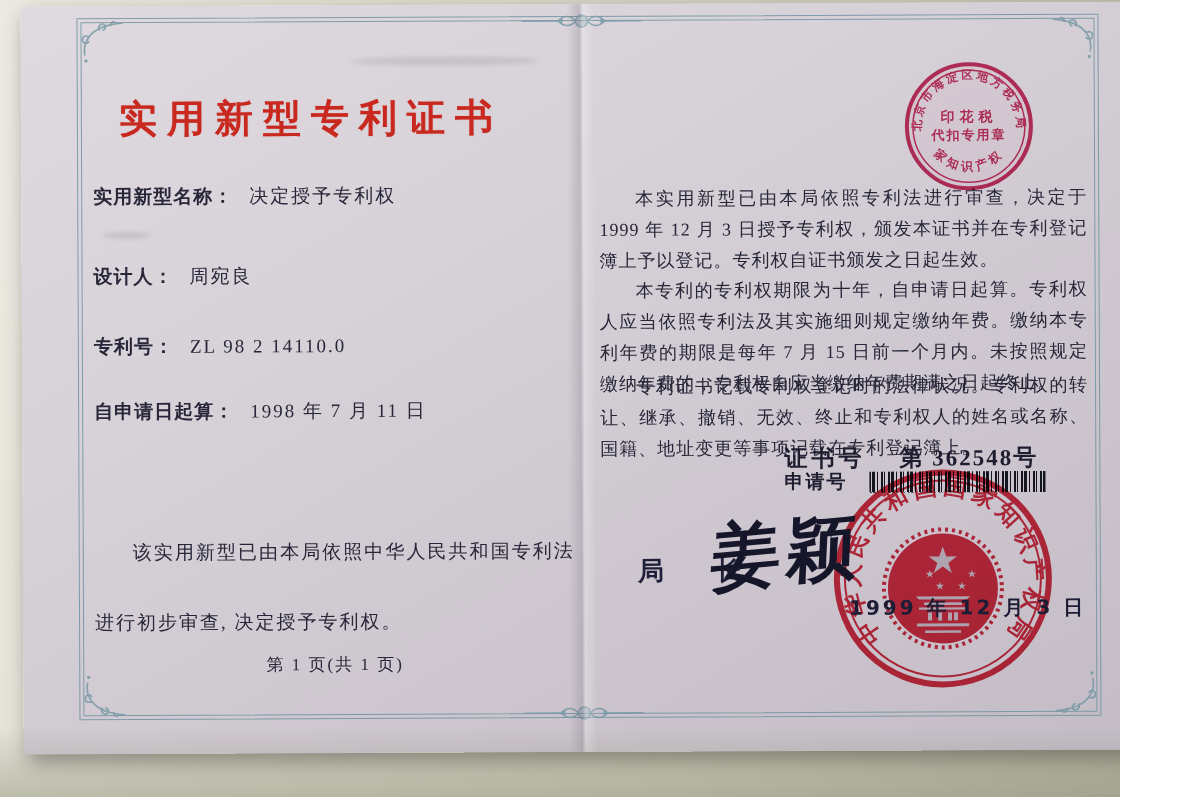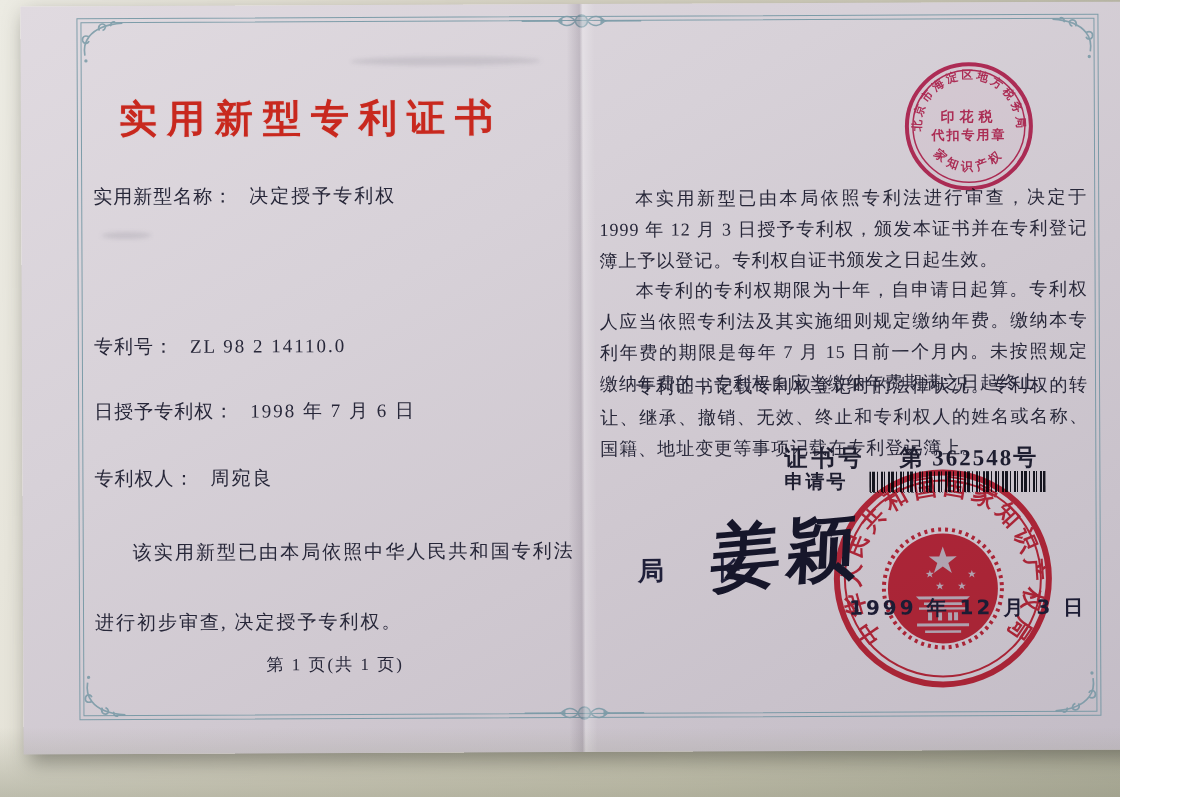--- a/index.html
+++ b/index.html
@@ -38,21 +38,21 @@
   .smudge{position:absolute;background:rgba(80,75,95,0.14);filter:blur(2px);border-radius:50%;}
   .smudge.s1{left:330px;top:52px;width:190px;height:9px;}
   .smudge.s2{left:80px;top:226px;width:50px;height:7px;}
 
   .title{
     position:absolute;left:85px;top:88px;width:410px;margin:0;
     text-align:center;font-size:38px;font-weight:bold;color:#c8281e;
     letter-spacing:10px;text-shadow:0 0 1px rgba(200,40,30,.45);
   }
   .field{position:absolute;left:72px;font-size:19px;color:#272739;white-space:nowrap;}
-  .field .lbl{font-weight:normal;margin-right:16px;letter-spacing:1px;}
+  .field .lbl{font-weight:bold;margin-right:16px;letter-spacing:1px;}
   .field .val{font-family:"Liberation Serif",serif;letter-spacing:2px;}
   .f0{top:178px;} .f1{top:258px;} .f2{top:328px;} .f3{top:393px;} .f4{top:460px;}
 
   .grant-para{
     position:absolute;left:72px;top:512px;width:480px;margin:0;
     font-size:19px;line-height:70px;color:#272739;text-indent:2em;
     text-align:justify;font-family:"Liberation Serif",serif;letter-spacing:2px;
   }
   .page-num{
     position:absolute;left:72px;top:648px;width:480px;margin:0;text-align:center;
@@ -159,28 +159,28 @@
 
     <div class="crease"></div>
     <div class="smudge s1"></div>
     <div class="smudge s2"></div>
 
     <h1 class="title">实用新型专利证书</h1>
 
     <div class="field f0">
       <span class="lbl">实用新型名称：</span><span class="val">决定授予专利权</span>
     </div>
+    <div class="field f1">
+      <span class="lbl">设计人：</span><span class="val">周宛良</span>
+    </div>
     <div class="field f2">
       <span class="lbl">专利号：</span><span class="val">ZL 98 2 14110.0</span>
     </div>
     <div class="field f3">
-      <span class="lbl">日授予专利权：</span><span class="val">1998 年 7 月 6 日</span>
-    </div>
-    <div class="field f4">
-      <span class="lbl">专利权人：</span><span class="val">周宛良</span>
+      <span class="lbl">自申请日起算：</span><span class="val">1998 年 7 月 11 日</span>
     </div>
 
     <p class="grant-para">该实用新型已由本局依照中华人民共和国专利法进行初步审查, 决定授予专利权。</p>
 
     <p class="page-num">第 1 页(共 1 页)</p>
 
     <p class="rp p1">本实用新型已由本局依照专利法进行审查，决定于 1999 年 12 月 3 日授予专利权，颁发本证书并在专利登记簿上予以登记。专利权自证书颁发之日起生效。</p>
     <p class="rp p2">本专利的专利权期限为十年，自申请日起算。专利权人应当依照专利法及其实施细则规定缴纳年费。缴纳本专利年费的期限是每年 7 月 15 日前一个月内。未按照规定缴纳年费的，专利权自应当缴纳年费期满之日起终止。</p>
     <p class="rp p3">专利证书记载专利权登记时的法律状况。专利权的转让、继承、撤销、无效、终止和专利权人的姓名或名称、国籍、地址变更等事项记载在专利登记簿上。</p>
 

